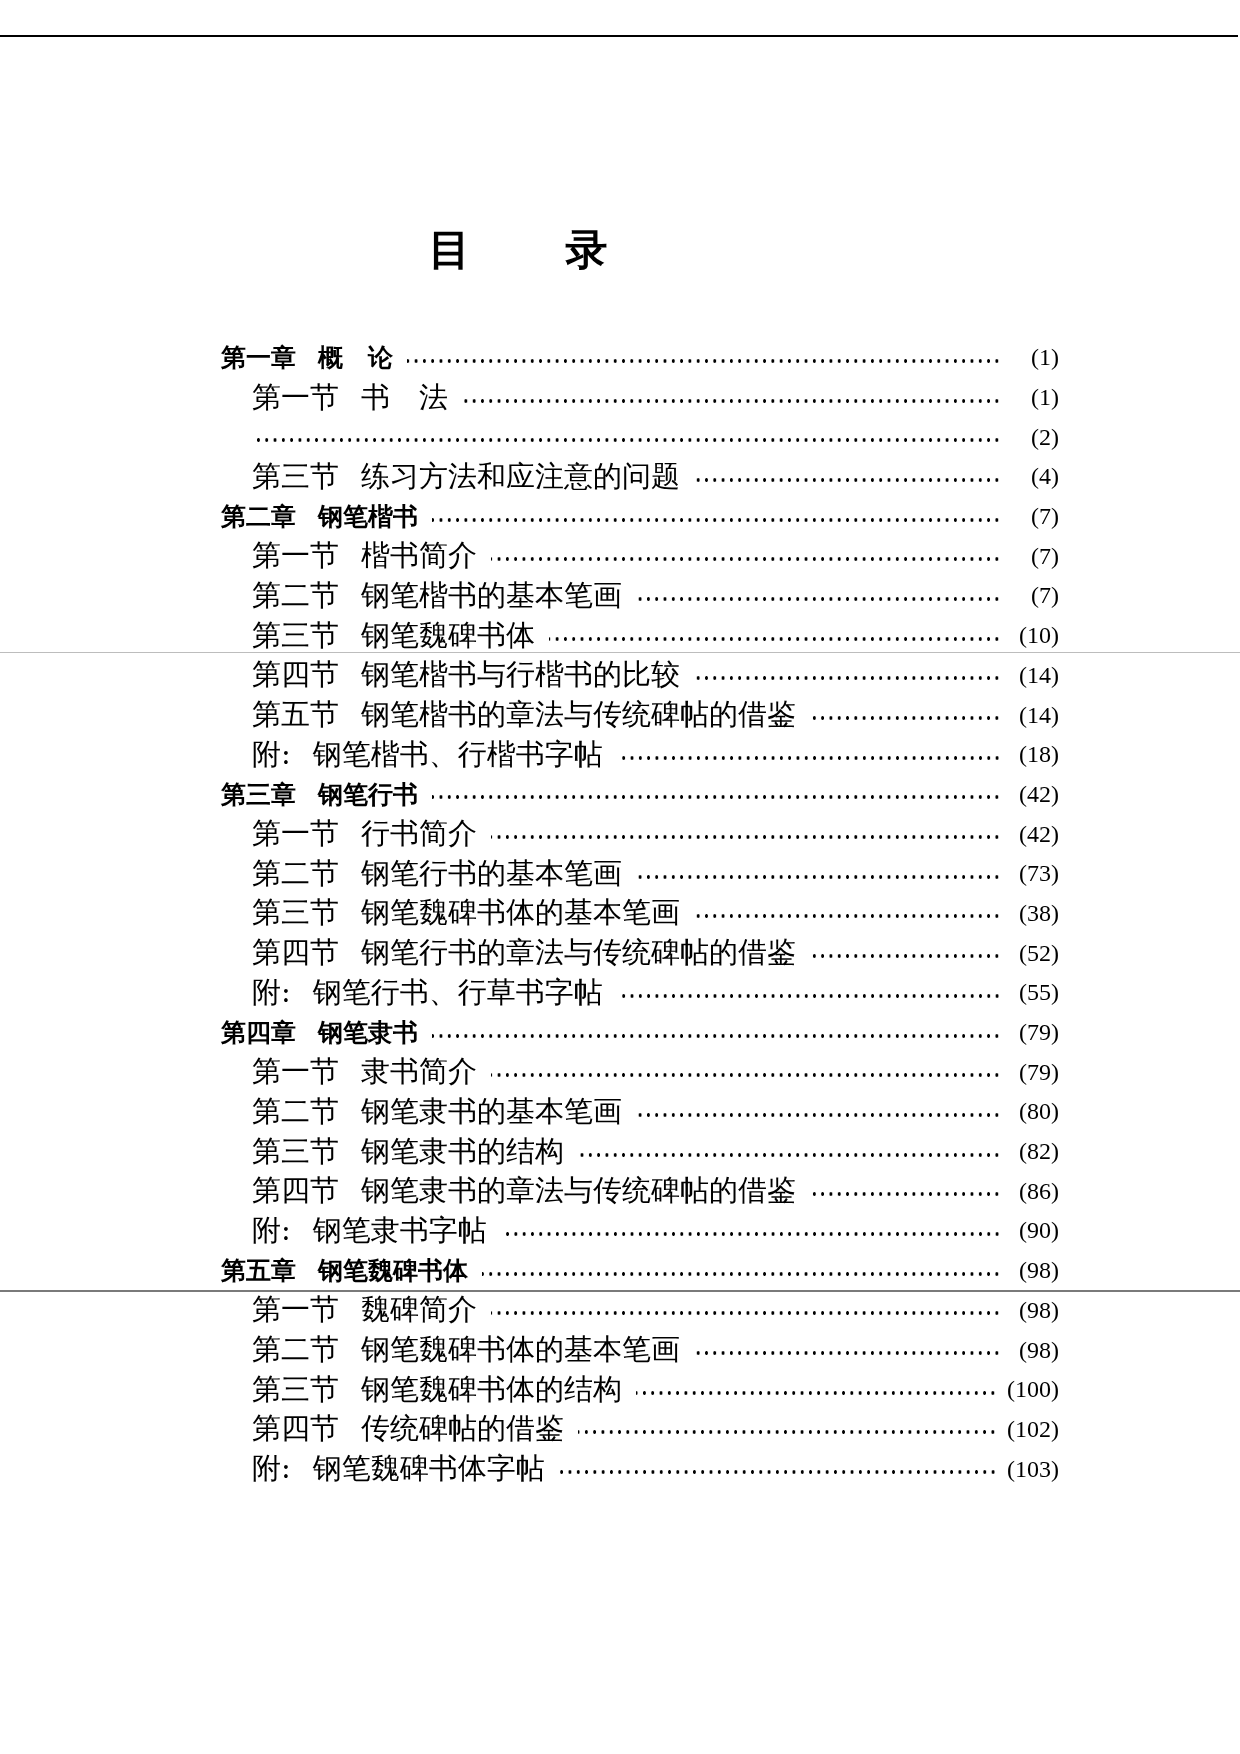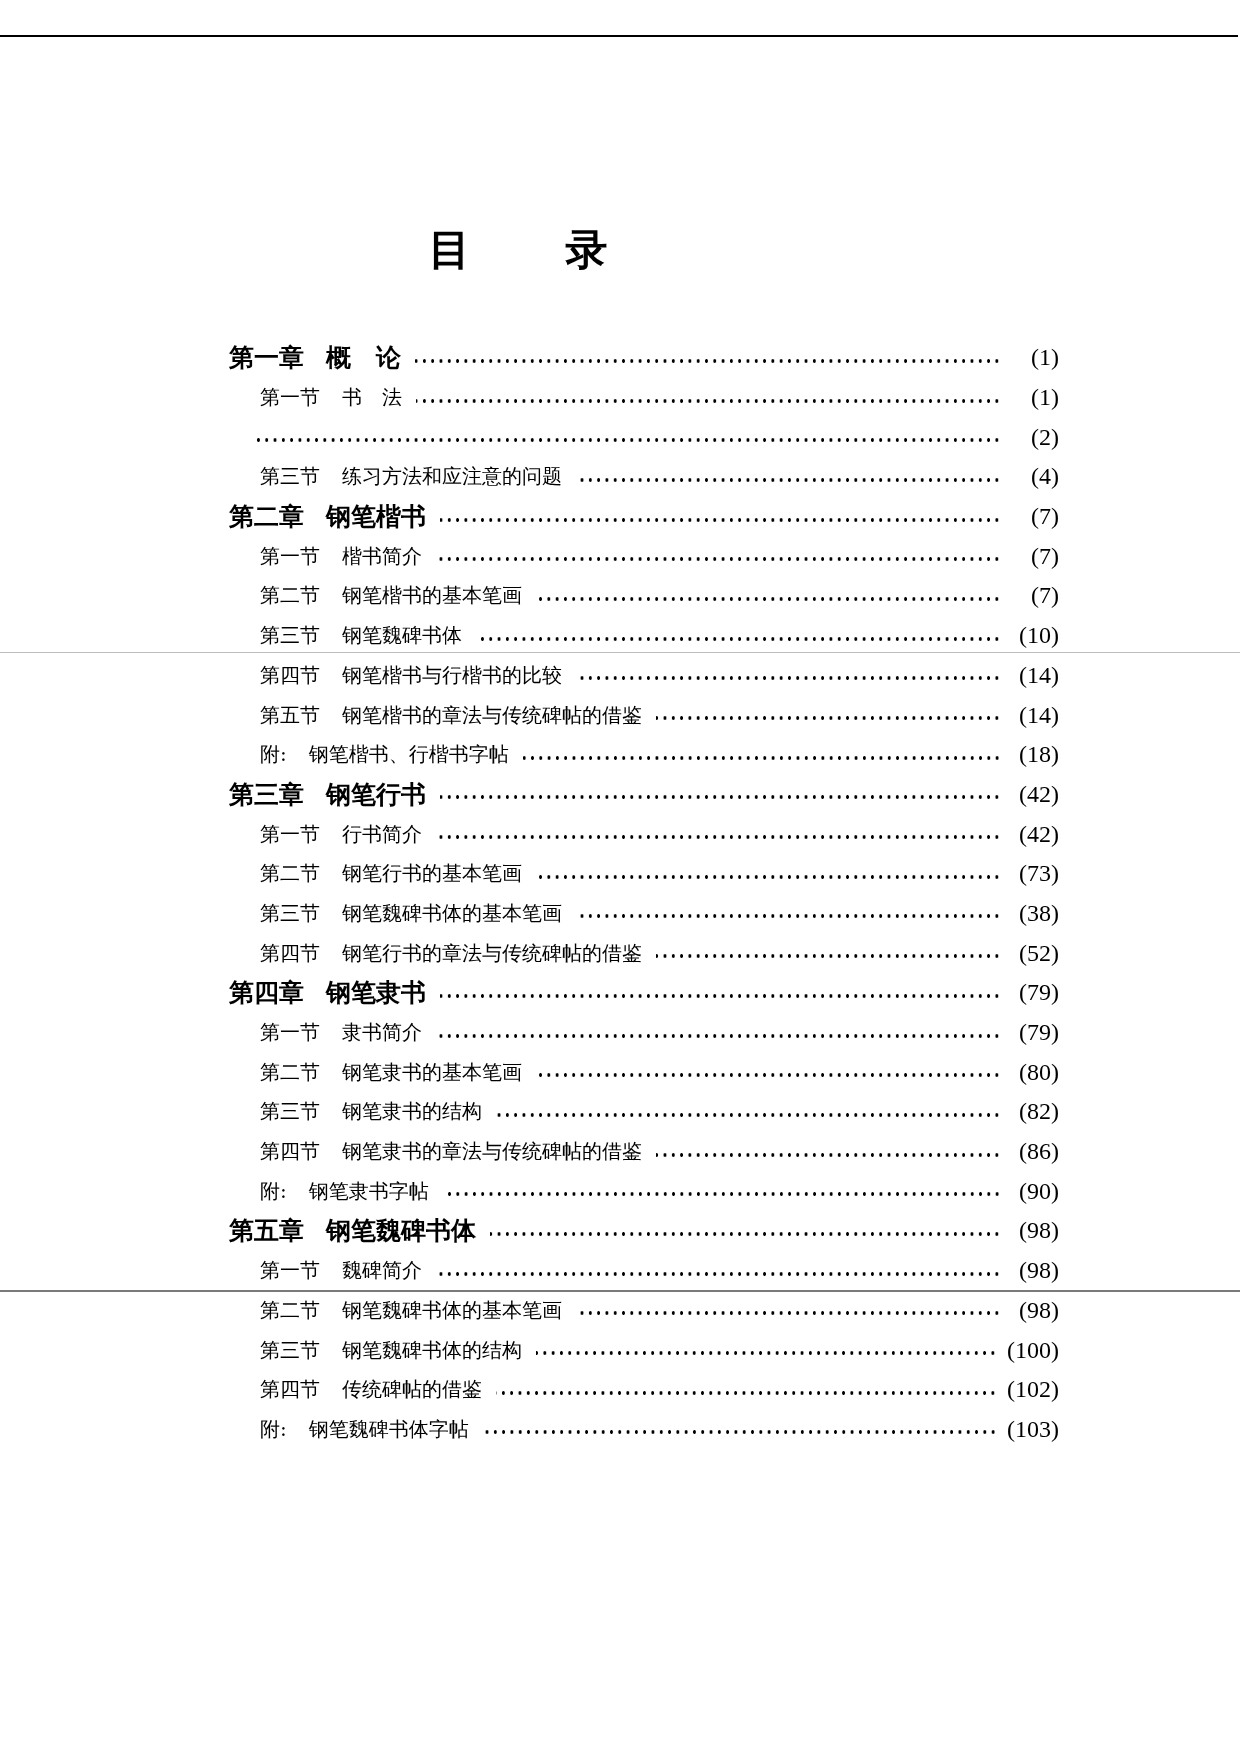--- a/index.html
+++ b/index.html
@@ -67,31 +67,30 @@
       display: flex;
       align-items: center;
       height: 39.7px;
       white-space: nowrap;
     }
     .toc-row.section {
       padding-left: 31px;
     }
     .toc-label {
       flex: 0 0 auto;
-      font-size: 20px;
+      font-size: 29px;
       padding-right: 14px;
     }
     .toc-row.chapter .toc-label {
       font-family: "DejaVu Sans", "Liberation Sans", sans-serif;
       font-weight: bold;
       font-size: 25px;
     }
     .toc-num {
       margin-right: 22px;
-      margin-left: 8px;
     }
     .toc-row.chapter .toc-num {
       margin-right: 22px;
     }
     .toc-leader {
       flex: 1 1 auto;
       height: 24px;
       overflow: hidden;
       position: relative;
     }
@@ -200,20 +199,25 @@
     <div class="toc-row section">
       <span class="toc-label"><span class="toc-num">第三节</span><span class="toc-title">钢笔魏碑书体的基本笔画</span></span>
       <span class="toc-leader"></span>
       <span class="toc-page">(38)</span>
     </div>
     <div class="toc-row section">
       <span class="toc-label"><span class="toc-num">第四节</span><span class="toc-title">钢笔行书的章法与传统碑帖的借鉴</span></span>
       <span class="toc-leader"></span>
       <span class="toc-page">(52)</span>
     </div>
+    <div class="toc-row section">
+      <span class="toc-label"><span class="toc-num">附:</span><span class="toc-title">钢笔行书、行草书字帖</span></span>
+      <span class="toc-leader"></span>
+      <span class="toc-page">(55)</span>
+    </div>
     <div class="toc-row chapter">
       <span class="toc-label"><span class="toc-num">第四章</span><span class="toc-title">钢笔隶书</span></span>
       <span class="toc-leader"></span>
       <span class="toc-page">(79)</span>
     </div>
     <div class="toc-row section">
       <span class="toc-label"><span class="toc-num">第一节</span><span class="toc-title">隶书简介</span></span>
       <span class="toc-leader"></span>
       <span class="toc-page">(79)</span>
     </div>

